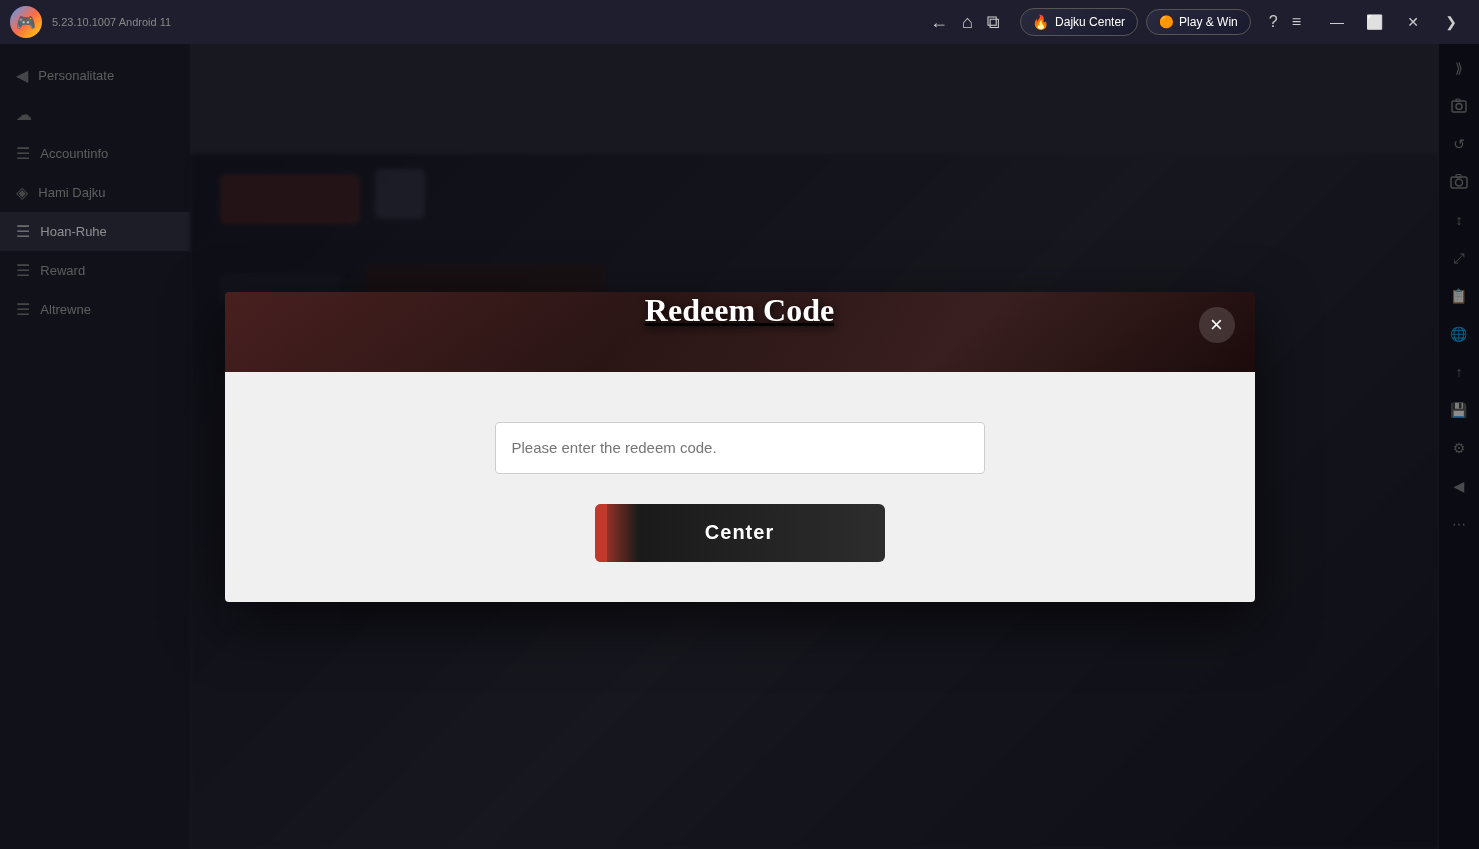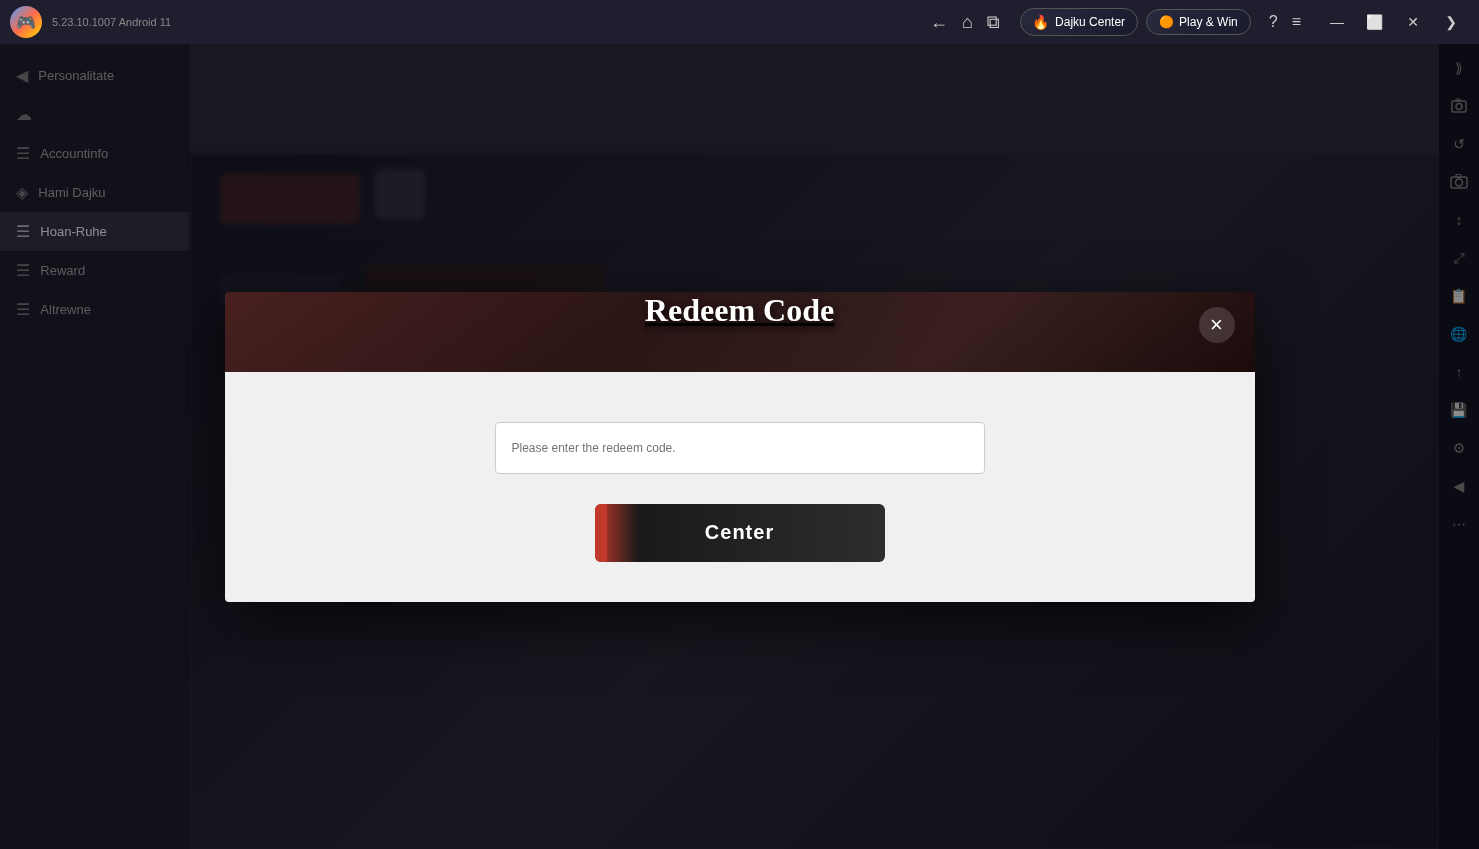--- a/index.html
+++ b/index.html
@@ -302,21 +302,21 @@
     }
 
     .redeem-input {
       width: 100%;
       max-width: 490px;
       height: 52px;
       border: 1.5px solid #ccc;
       border-radius: 4px;
       background: #fff;
       padding: 0 16px;
-      font-size: 12px;
+      font-size: 15px;
       color: #999;
       outline: none;
     }
 
     .confirm-btn {
       width: 290px;
       height: 58px;
       background: linear-gradient(to right, #c0392b 0%, #1a1a1a 15%, #2d2d2d 100%);
       border: none;
       border-radius: 6px;

